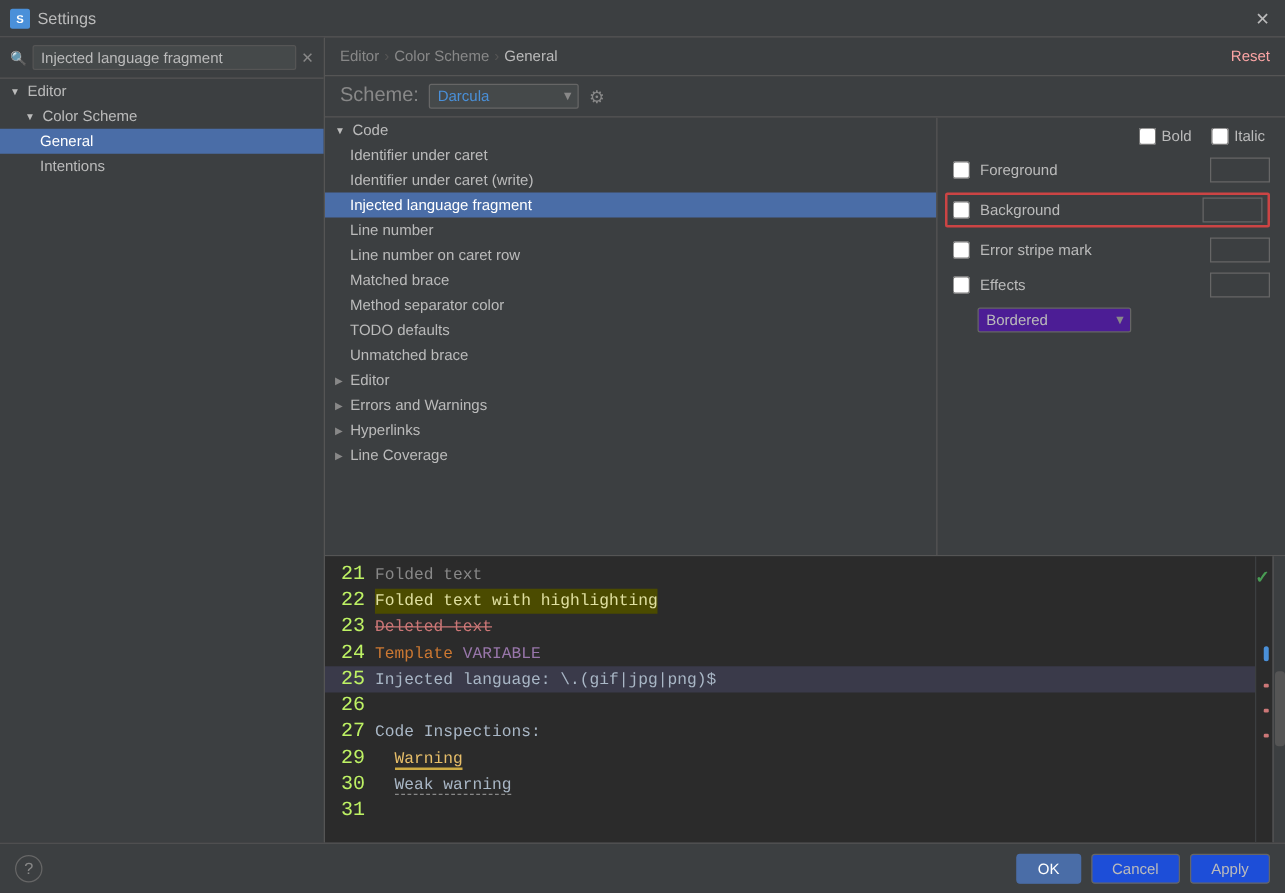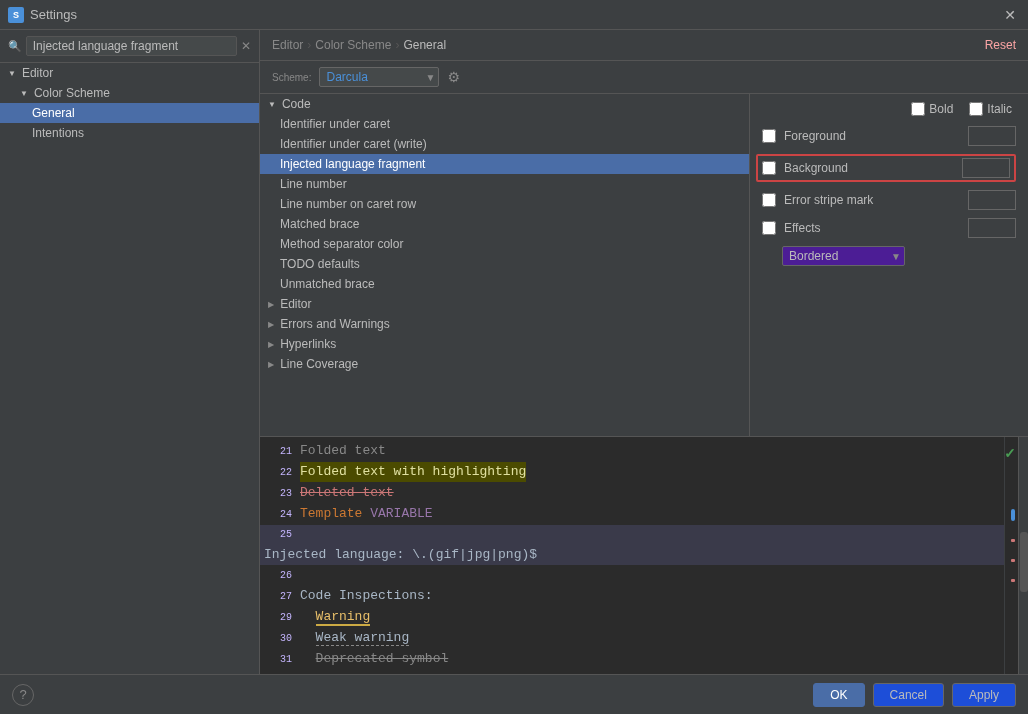--- a/index.html
+++ b/index.html
@@ -129,21 +129,21 @@
     }
 
     
     .scheme-row {
       padding: 6px 12px;
       display: flex;
       align-items: center;
       gap: 8px;
       border-bottom: 1px solid #555;
     }
-    .scheme-label { color: #888; font-size: 10px; }
+    .scheme-label { color: #888; font-size: 16px; }
     .scheme-select {
       background: #45494a;
       border: 1px solid #666;
       color: #4a90d9;
       padding: 2px 20px 2px 6px;
       font-size: 12px;
       border-radius: 2px;
       cursor: pointer;
       min-width: 120px;
       outline: none;
@@ -252,25 +252,25 @@
     }
 
     .code-line {
       display: flex;
       align-items: baseline;
       line-height: 20px;
       padding: 0 4px;
       white-space: pre;
     }
     .line-num {
-      color: #c4b5fd;
+      color: #bef264;
       min-width: 28px;
       text-align: right;
       margin-right: 8px;
-      font-size: 10px;
+      font-size: 16px;
       user-select: none;
     }
     .code-text { color: #a9b7c6; }
     .code-folded { color: #888; }
     .code-highlighted { background: #4b4b00; color: #e0e0a0; }
     .code-deleted { color: #cc7777; text-decoration: line-through; }
     .code-template-keyword { color: #cc7832; }
     .code-template-var { color: #9876aa; }
     .code-injected { color: #a9b7c6; }
     .code-error { border-bottom: 2px solid #cc4444; color: #cc7777; }
@@ -532,21 +532,21 @@
             <span class="code-text code-highlighted">Folded text with highlighting</span>
           </div>
           <div class="code-line">
             <span class="line-num">23</span>
             <span class="code-text code-deleted">Deleted text</span>
           </div>
           <div class="code-line">
             <span class="line-num">24</span>
             <span class="code-text"><span class="code-template-keyword">Template </span><span class="code-template-var">VARIABLE</span></span>
           </div>
-          <div class="code-line" style="background:#3a3a4a;flex-direction:column;">
+          <div class="code-line" style="background:#3a3a4a;">
             <span class="line-num">25</span>
             <span class="code-text code-injected">Injected language: \.(gif|jpg|png)$</span>
           </div>
           <div class="code-line">
             <span class="line-num">26</span>
             <span class="code-text"> </span>
           </div>
           <div class="code-line">
             <span class="line-num">27</span>
             <span class="code-text">Code Inspections:</span>
@@ -554,21 +554,20 @@
           <div class="code-line">
             <span class="line-num">29</span>
             <span class="code-text">  <span class="code-warning">Warning</span></span>
           </div>
           <div class="code-line">
             <span class="line-num">30</span>
             <span class="code-text">  <span class="code-weak">Weak warning</span></span>
           </div>
           <div class="code-line">
             <span class="line-num">31</span>
-            <span class="code-text">  <span class="code-deprecated">Deprecated symbol</span></span>
           </div>
 
         </div>
       </div>
 
       <div style="width:14px; background:#2b2b2b; position:relative; border-left:1px solid #3c3f41;">
         <div style="position:absolute; top:8px; right:2px; color:#499c54; font-size:14px; font-weight:bold;">✓</div>
         <div style="position:absolute; top:72px; right:3px; width:4px; height:12px; background:#4a90d9; border-radius:2px;"></div>
         <div style="position:absolute; top:102px; right:3px; width:4px; height:3px; background:#cc7777; border-radius:1px;"></div>
         <div style="position:absolute; top:122px; right:3px; width:4px; height:3px; background:#cc7777; border-radius:1px;"></div>

